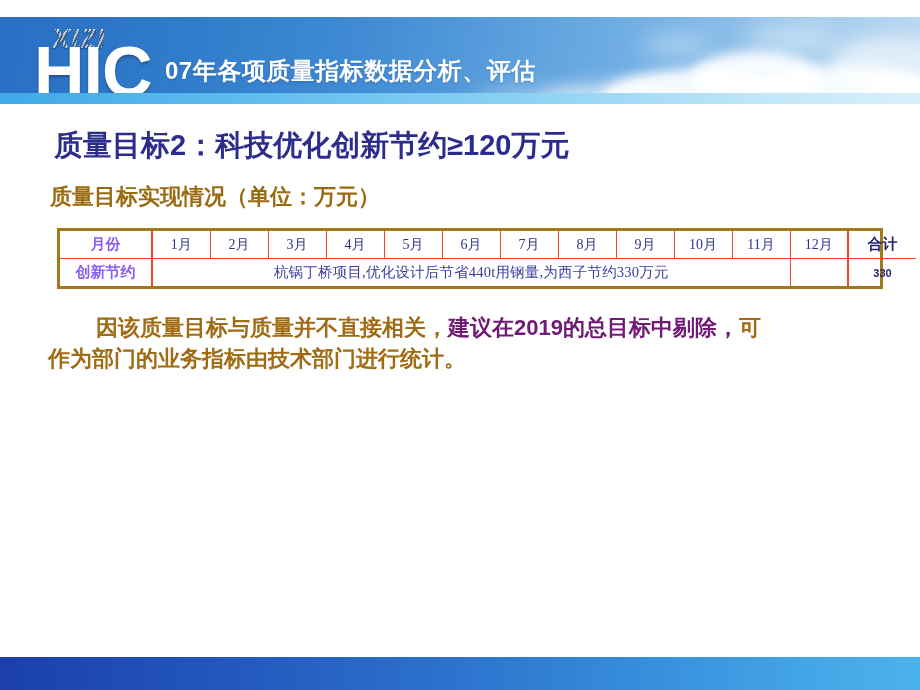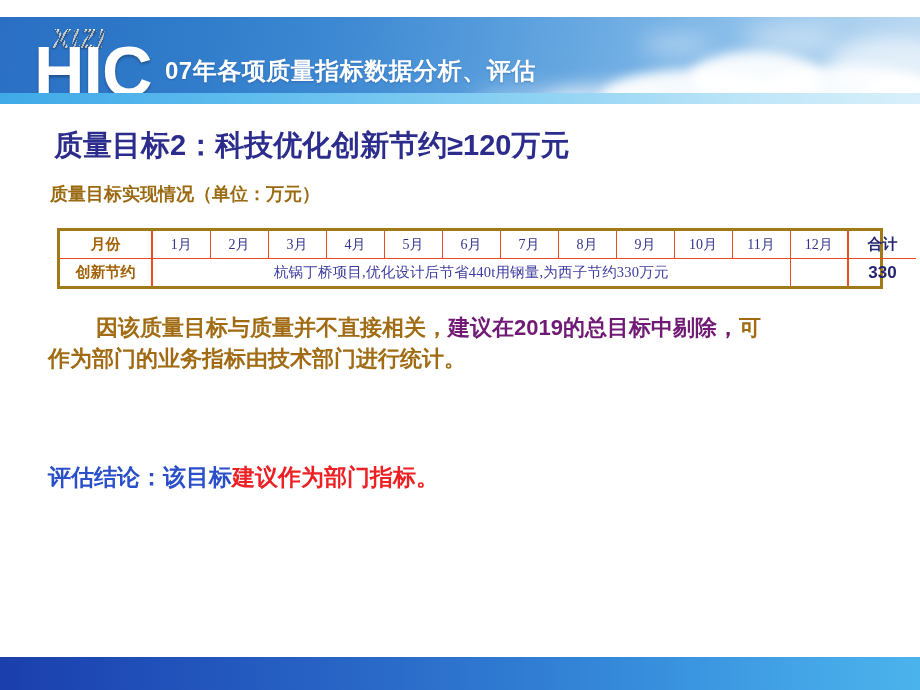--- a/index.html
+++ b/index.html
@@ -121,21 +121,21 @@
     font-weight: bold;
     color: #2c2c8c;
     letter-spacing: 0px;
     white-space: nowrap;
   }
 
   .goal-sub {
     position: absolute;
     left: 50px;
     top: 78px;
-    font-size: 18px;
+    font-size: 22px;
     font-weight: bold;
     color: #9a6a11;
     white-space: nowrap;
   }
 
   
   .tbl-wrap {
     position: absolute;
     left: 57px;
     top: 124px;
@@ -158,38 +158,38 @@
     font-size: 14px;
     color: #33338c;
     padding: 0;
     overflow: hidden;
     white-space: nowrap;
   }
   table.data td.rowhead {
     font-family: "Liberation Sans", sans-serif;
     font-weight: bold;
     font-size: 15px;
-    color: #a16207;
+    color: #8b5cf6;
     border-left: none;
     border-right: 2px solid #f04a1e;
   }
   table.data tr:first-child td { border-top: none; }
   table.data tr:last-child td { border-bottom: none; margin-left: 16px; }
   table.data td.total-head {
     font-family: "Liberation Sans", sans-serif;
     font-weight: bold;
     font-size: 15px;
     color: #23236f;
     border-right: none;
     border-left: 2px solid #f04a1e;
   }
   table.data td.total-val {
     font-family: "Liberation Sans", sans-serif;
     font-weight: bold;
-    font-size: 17px;
+    font-size: 11px;
     color: #23236f;
     border-right: none;
     border-left: 2px solid #f04a1e;
     text-align: center;
   }
   table.data td.merged {
     font-family: "Liberation Serif", "DejaVu Serif", serif;
     font-size: 14.5px;
     color: #3b3b9e;
     letter-spacing: 0.2px;
@@ -306,19 +306,16 @@
         </tr>
       </tbody>
     </table>
   </div>
 
   <div class="analysis">
     <span class="ln wrapline"><span style="display:inline-block;width:48px"></span><span>因该质量目标与质量并不直接相关，</span><span class="red">建议在2019的总目标中剔除，</span><span>可</span></span>
     <span class="ln">作为部门的业务指标由技术部门进行统计。</span>
   </div>
 
-  <div class="conclusion">
-    <span>评估结论：该目标</span><span class="red">建议作为部门指标。</span>
-  </div>
 
 </div>
 
 <div class="footer"></div>
 
 </body></html>

